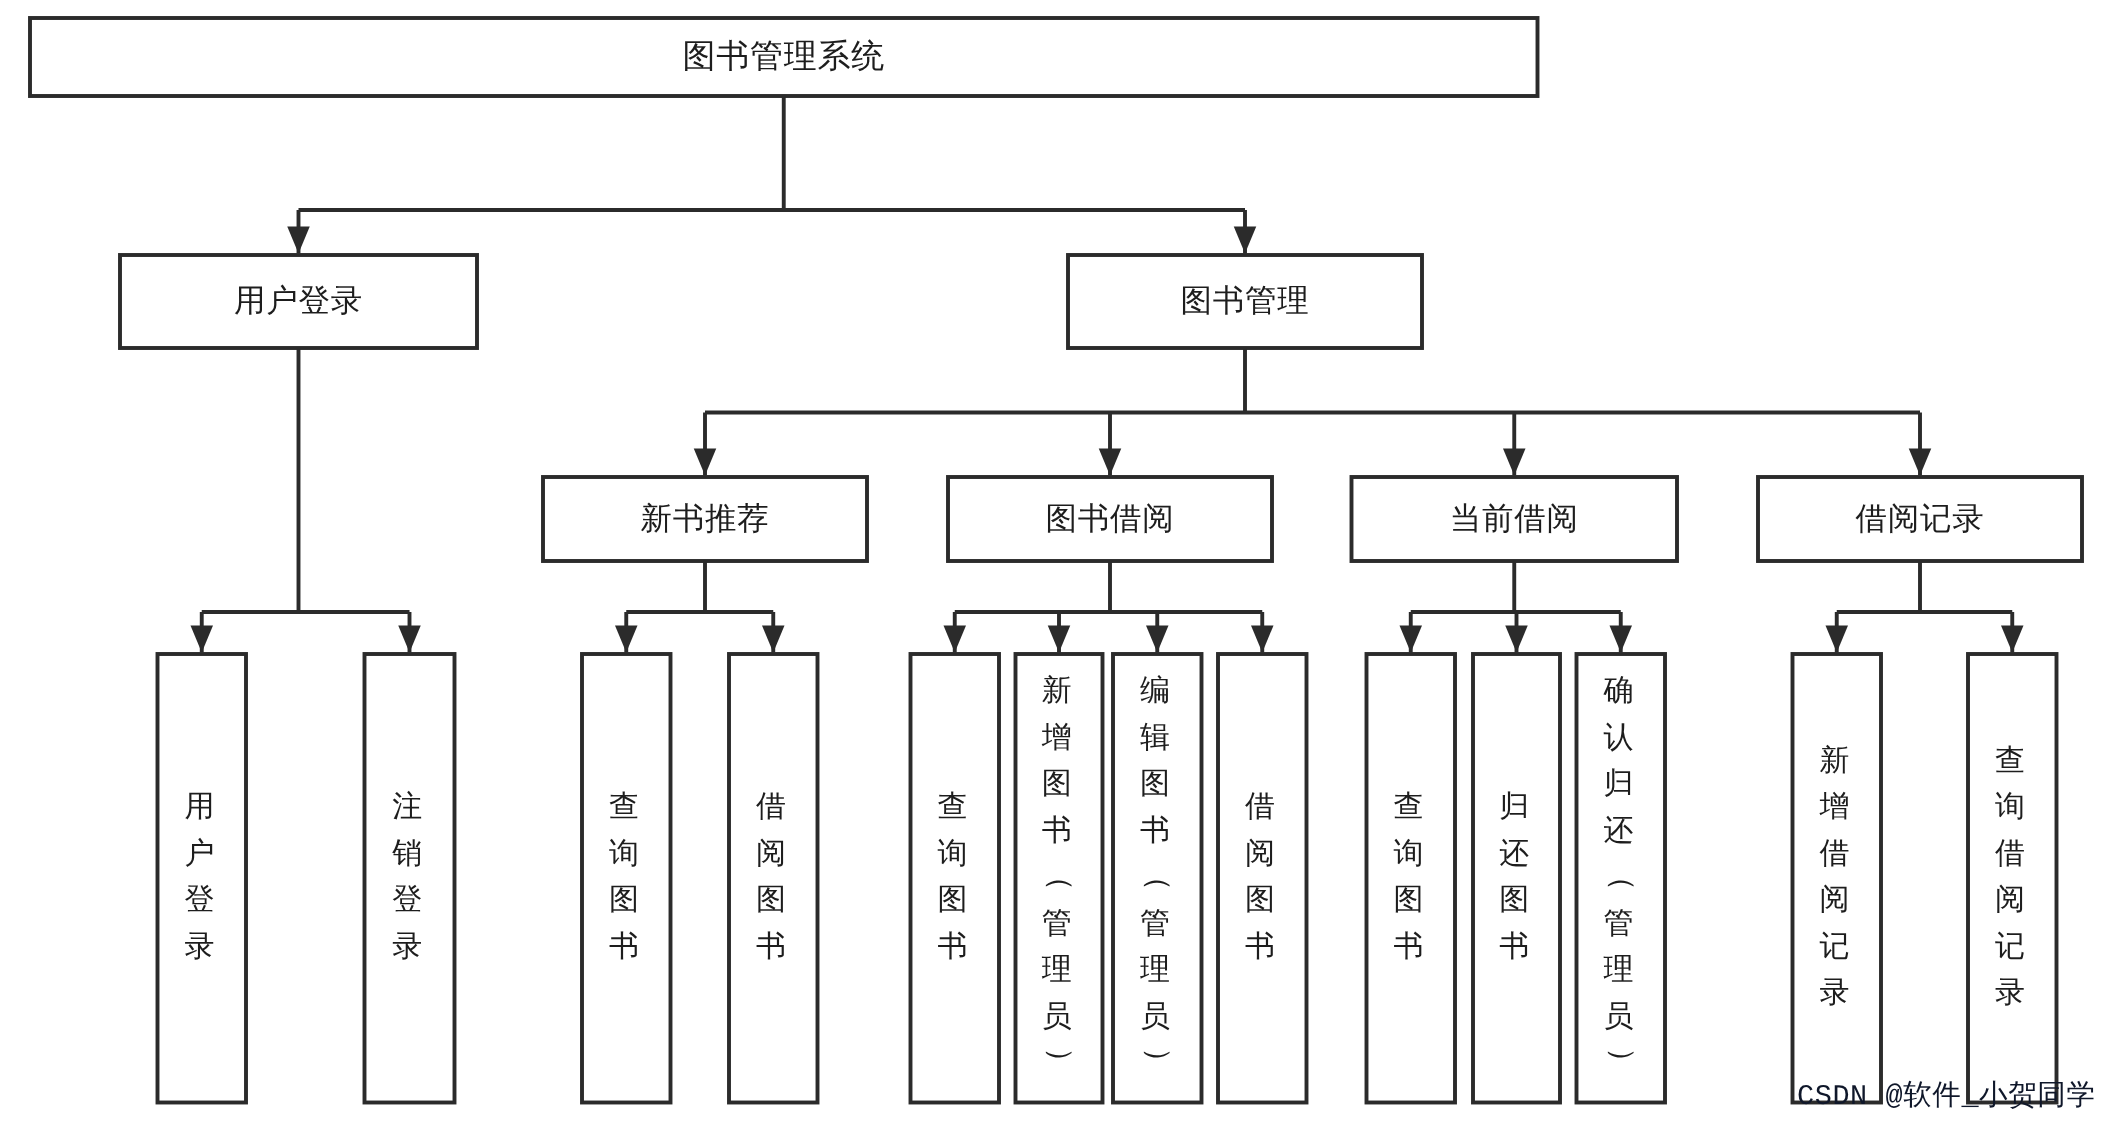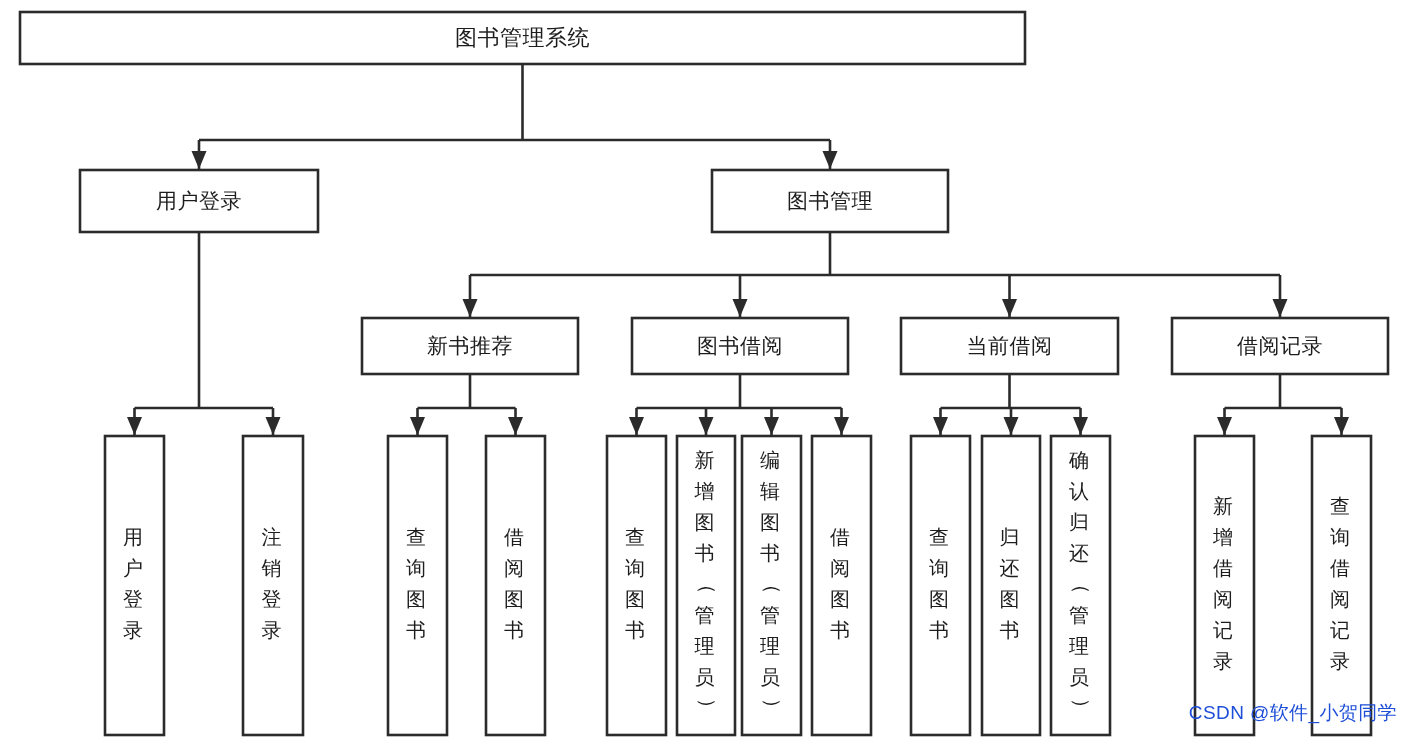--- a/index.html
+++ b/index.html
@@ -53,24 +53,24 @@
     fill: none;
     stroke-linecap: butt;
   }
   .arrow-head {
     fill: #2b2b2b;
     stroke: none;
   }
   .watermark-text {
     position: absolute;
     right: 8px;
-    bottom: 21px;
-    font-family: Liberation Sans, sans-serif;
+    bottom: 4px;
+    font-family: Liberation Mono, monospace;
     font-size: 19px;
-    color: #1d4ed8;
+    color: #0f172a;
     white-space: nowrap;
     user-select: none;
     letter-spacing: 0.4px;
   }
 </style>
 </head>
 <body>
 
 <div id="diagram-root">
 

